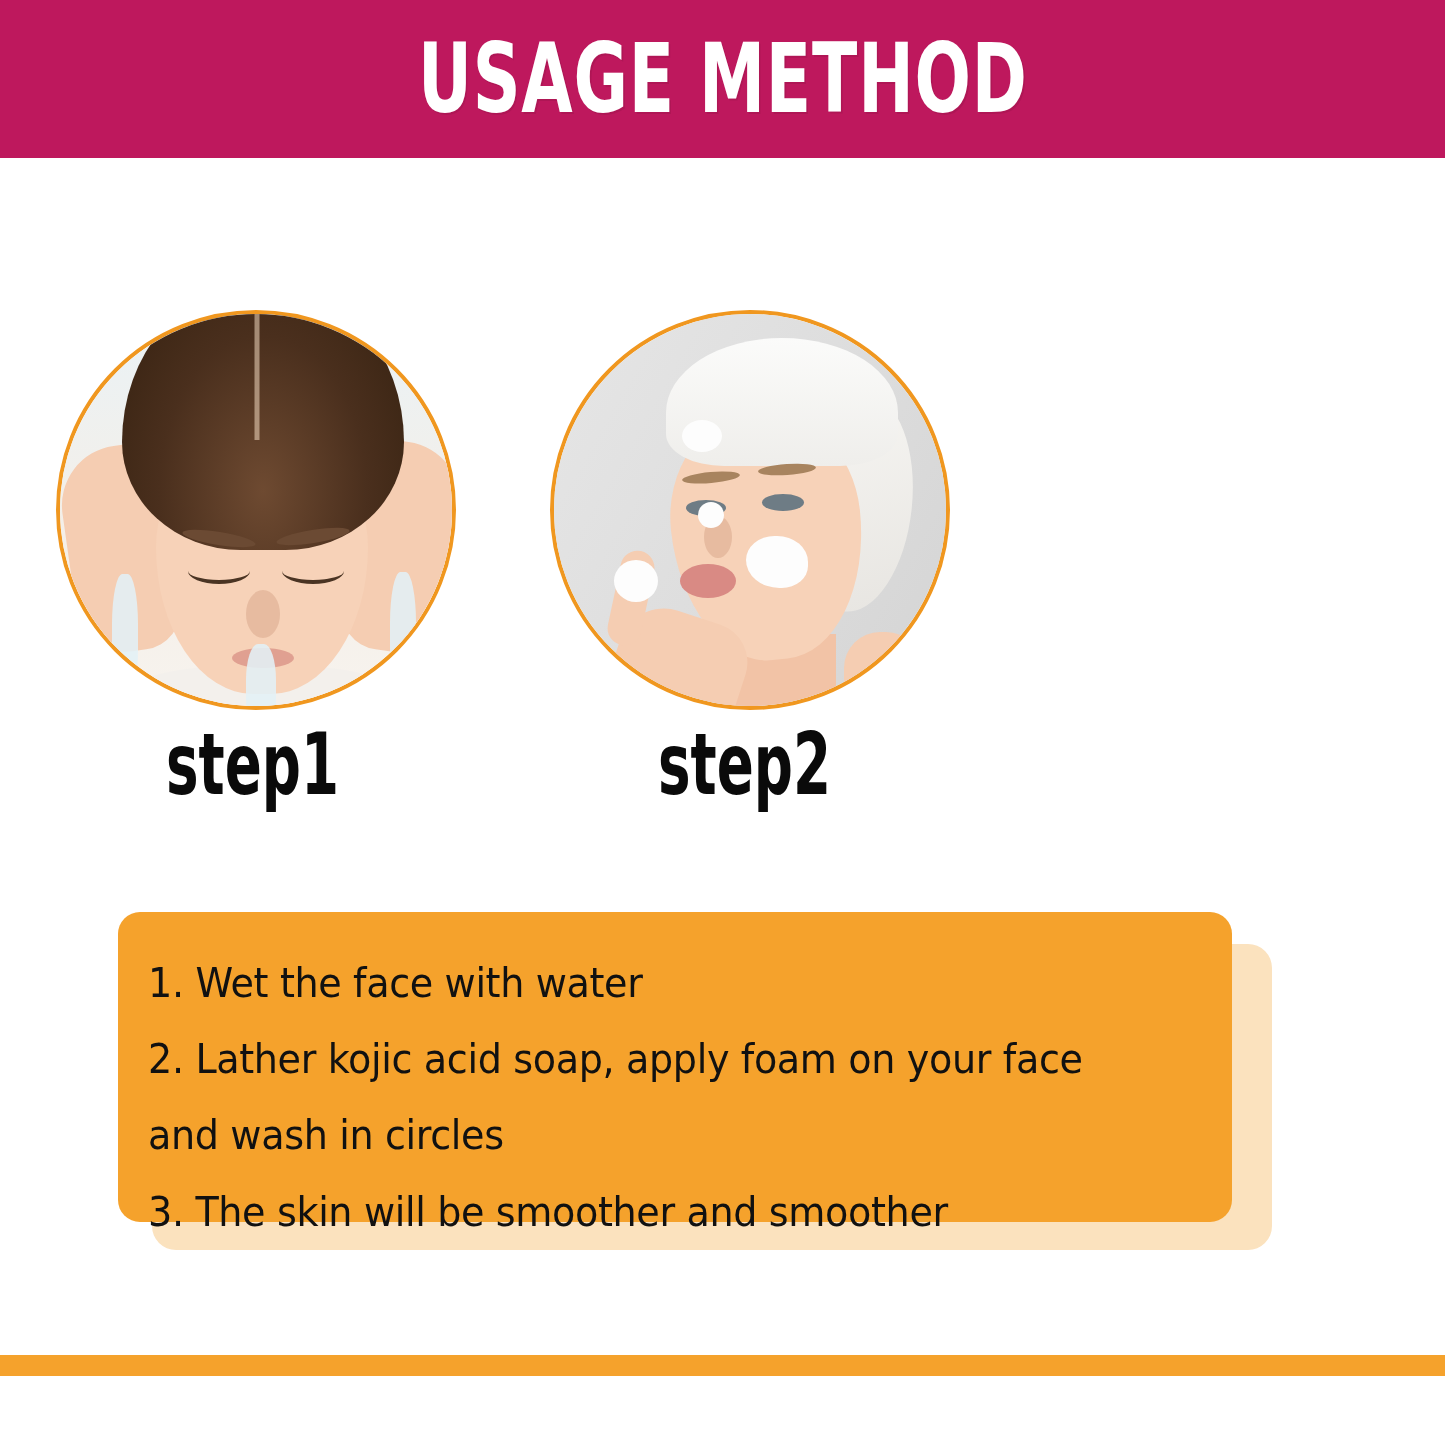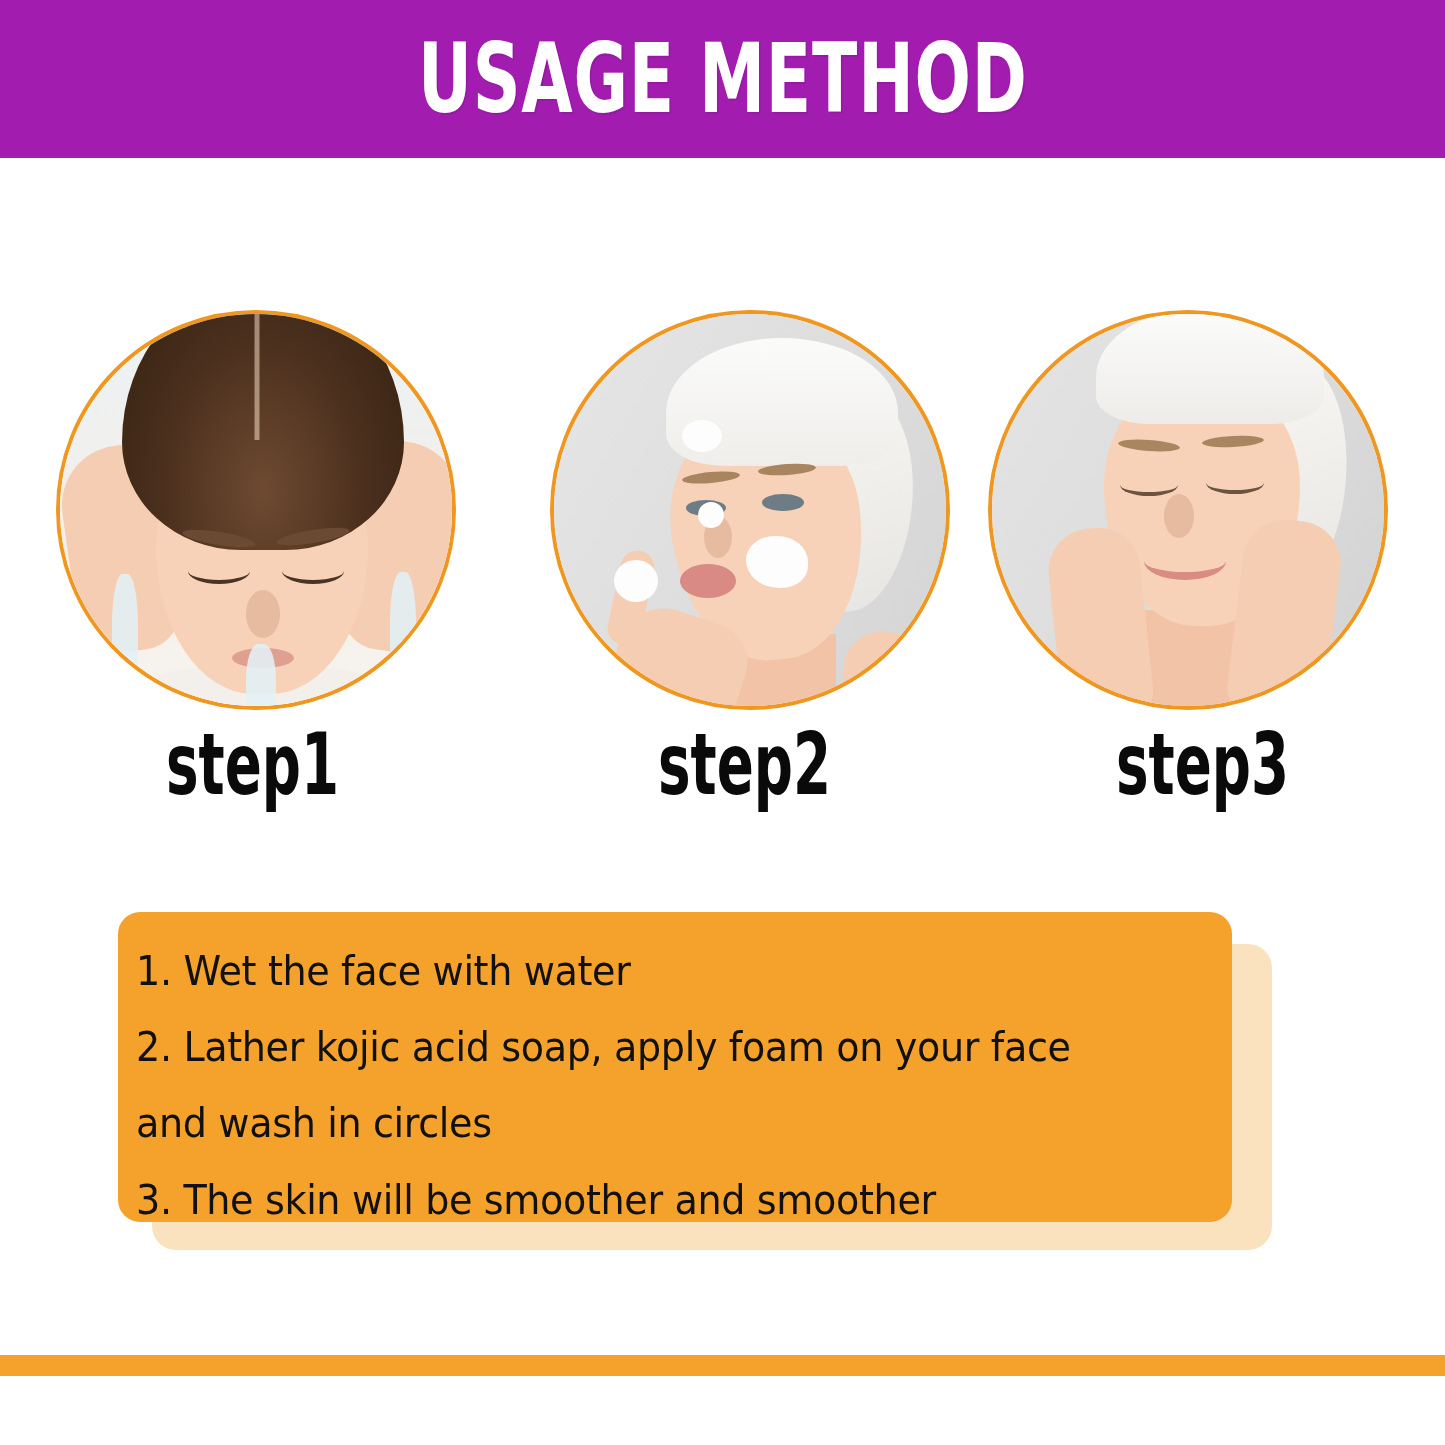--- a/index.html
+++ b/index.html
@@ -15,21 +15,21 @@
     font-family: "Liberation Sans", sans-serif;
   }
 
   
   .header-bar {
     position: absolute;
     left: 0;
     top: 0;
     width: 1445px;
     height: 158px;
-    background: #a21caf;
+    background: #be185d;
     display: flex;
     align-items: center;
     justify-content: center;
   }
   .header-title {
     color: #ffffff;
     font-family: "Liberation Sans Narrow", "DejaVu Sans Condensed", "Liberation Sans", sans-serif;
     font-weight: bold;
     font-size: 90px;
     letter-spacing: 1px;
@@ -105,21 +105,21 @@
     left: 118px;
     top: 912px;
     width: 1114px;
     height: 310px;
     background: #F5A22C;
     border-radius: 22px;
     box-sizing: border-box;
     padding: 26px 20px 20px 14px;
   }
   .instructions-list {
-    margin: 4px;
+    margin: 16px;
     padding: 0;
     list-style: none;
   }
   .instructions-list li {
     color: #111111;
     font-family: "DejaVu Sans", "Liberation Sans", sans-serif;
     font-size: 41px;
     font-weight: 400;
     line-height: 1.42;
     letter-spacing: -0.4px;
@@ -292,44 +292,20 @@
           <div class="foam f1"></div>
           <div class="foam f2"></div>
           <div class="foam f3"></div>
           <div class="foam f4"></div>
         </div>
       </div>
     </div>
     <div class="step-label">step2</div>
   </div>
 
-  <div class="step step-3">
-    <div class="step-circle">
-      <div class="photo">
-        <div class="scene s3">
-          <div class="bg-wall"></div>
-          <div class="shoulder-l"></div>
-          <div class="shoulder-r"></div>
-          <div class="neck"></div>
-          <div class="towel towel-tail"></div>
-          <div class="face"></div>
-          <div class="towel towel-main"></div>
-          <div class="brow brow-l"></div>
-          <div class="brow brow-r"></div>
-          <div class="eye-lash lash-l"></div>
-          <div class="eye-lash lash-r"></div>
-          <div class="nose-sh nose"></div>
-          <div class="smile"></div>
-          <div class="hand hand-l"></div>
-          <div class="hand hand-r"></div>
-        </div>
-      </div>
-    </div>
-    <div class="step-label">step3</div>
-  </div>
 
 </div>
 
 <div class="instructions-shadow"></div>
 <div class="instructions-box">
   <ul class="instructions-list">
     <li>1. Wet the face with water</li>
     <li>2. Lather kojic acid soap, apply foam on your face</li>
     <li>and wash in circles</li>
     <li>3. The skin will be smoother and smoother</li>

